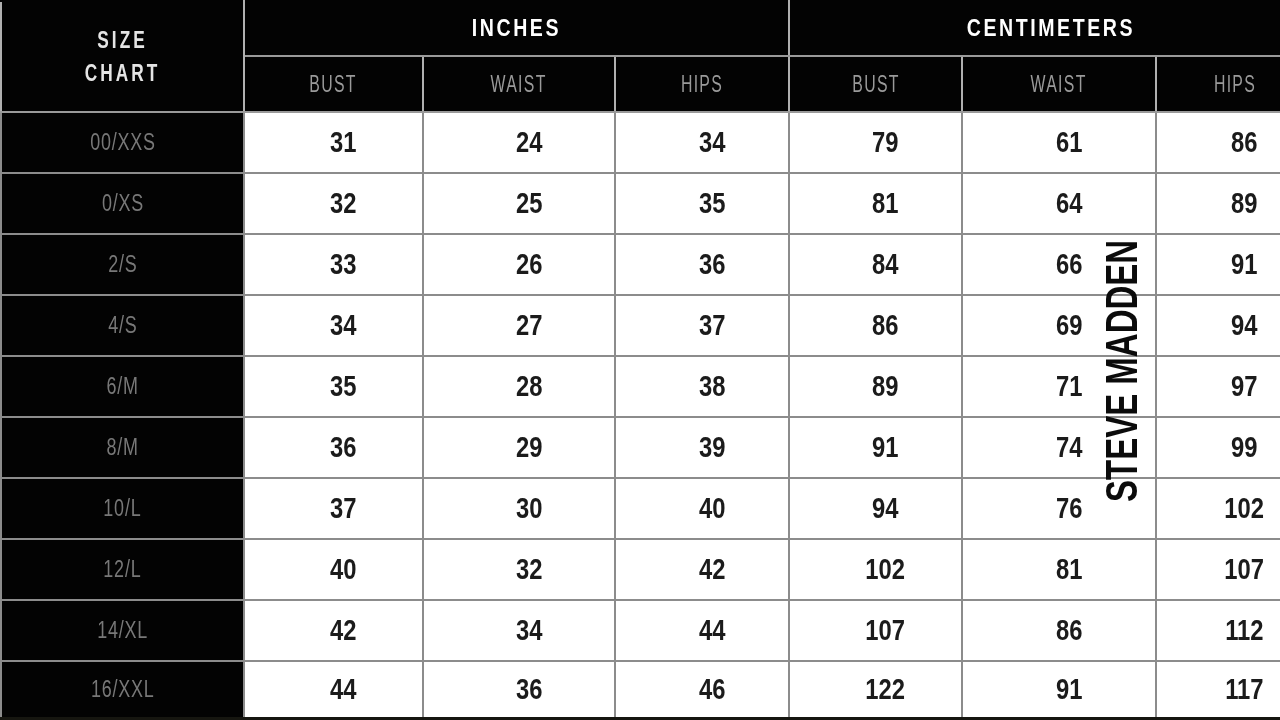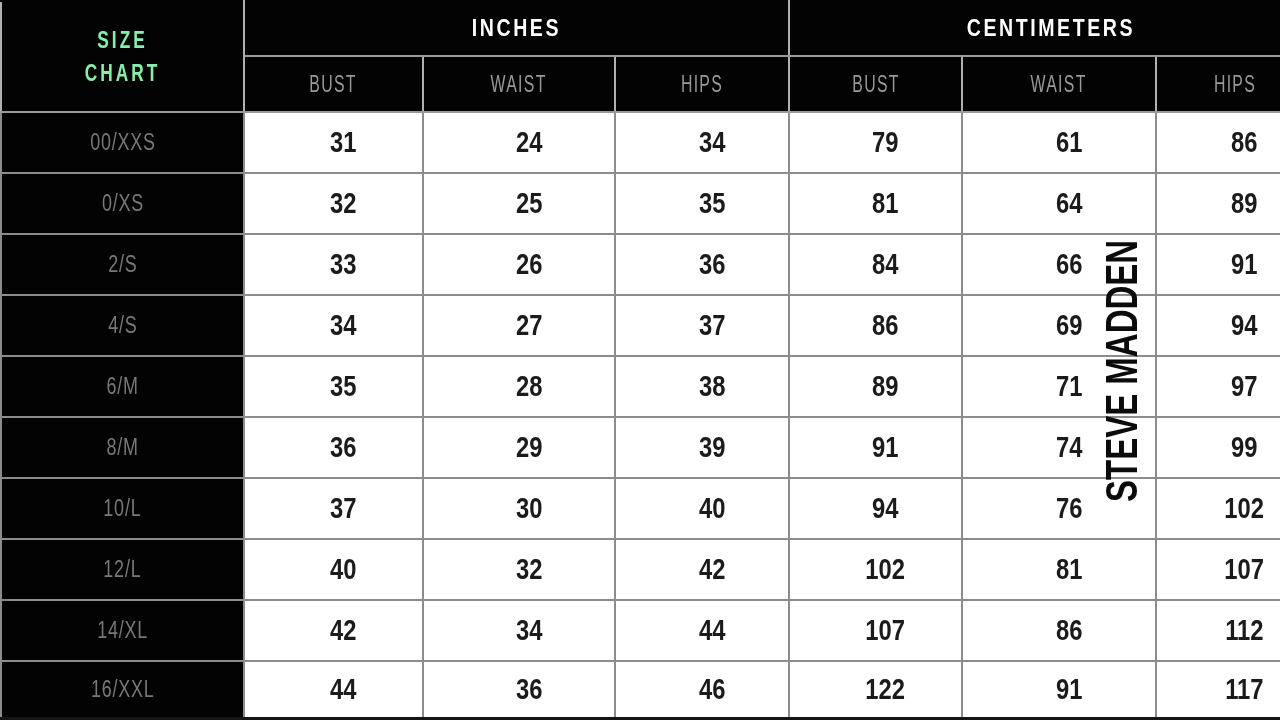--- a/index.html
+++ b/index.html
@@ -28,21 +28,21 @@
   .sizechart thead th {
     background: #030303;
     border-left-color: #b0b0b0;
     border-right-color: #b0b0b0;
     border-top-color: #030303;
     border-bottom-color: #9a9a9a;
   }
   .sizechart thead tr.units { height: 55px; }
   .sizechart thead tr.measures { height: 56px; }
 
-  .corner-text { color: #86efac; font-weight: bold; font-size: 23px; letter-spacing: 4px; line-height: 33px; }
+  .corner-text { color: #e5e5e5; font-weight: bold; font-size: 23px; letter-spacing: 4px; line-height: 33px; }
   .corner-text .cline { display: block; transform: scaleX(0.75); }
 
   .unit-label { display: inline-block; color: #ffffff; font-weight: bold; font-size: 23px; letter-spacing: 3px; transform: scaleX(0.85); white-space: nowrap; }
   .measure-label { display: inline-block; color: #9a9a9a; font-weight: 400; font-size: 24px; letter-spacing: 2px; transform: scaleX(0.66); white-space: nowrap; }
 
   
   .sizechart tbody tr { height: 61px; }
   .sizechart tbody tr.last { height: 57px; }
   .sizechart tbody th.size-cell {
     background: #030303;

